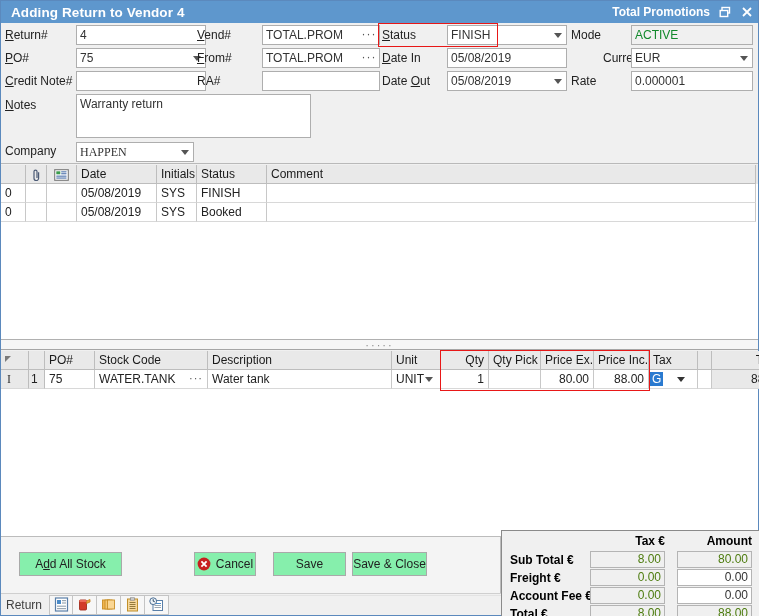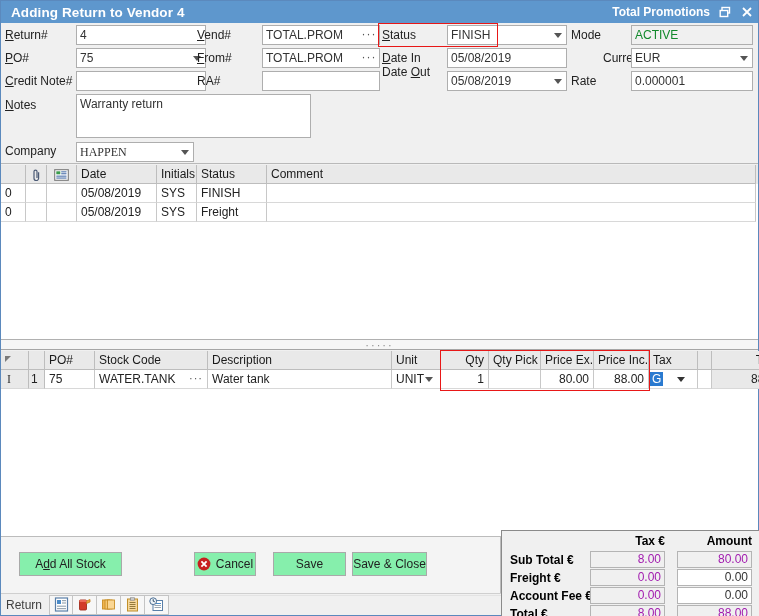--- a/index.html
+++ b/index.html
@@ -202,21 +202,21 @@
     text-align: right; white-space: nowrap;
   }
   .tot-lbl {
     position: absolute; font-weight: bold; font-size: 12px; color: #000;
     white-space: nowrap;
   }
   .tot-fld {
     position: absolute; height: 17px; width: 75px;
     border: 1px solid #b4b4b4;
     background: #f0f0f0;
-    font-size: 12px; color: #a21caf;
+    font-size: 12px; color: #4d7c0f;
     text-align: right; padding-right: 3px;
     line-height: 15px;
     overflow: hidden; white-space: nowrap;
   }
   .tot-fld.white { background: #ffffff; color: #333; }
 
   
   .taxsel {
     position: absolute; top: 1px; left: 1px;
     height: 16px; display: flex; align-items: center;
@@ -302,21 +302,21 @@
       <span class="ellip">···</span>
     </div>
     <div class="fld" style="left:261px; top:25px; width:118px; padding-right:20px;">
       <span>TOTAL.PROM</span>
       <span class="ellip">···</span>
     </div>
     <div class="fld plain" style="left:261px; top:48px; width:118px;"></div>
 
     <div class="lbl" style="left:381px; top:5px;"><u>S</u>tatus</div>
     <div class="lbl" style="left:381px; top:28px;"><u>D</u>ate In</div>
-    <div class="lbl" style="left:381px; top:42px;">Date <u>O</u>ut</div>
+    <div class="lbl" style="left:381px; top:51px;">Date <u>O</u>ut</div>
 
     <div class="fld" style="left:446px; top:2px; width:120px; padding-right:18px;">
       <span>FINISH</span>
       <span class="combo-arrow"></span>
     </div>
     <div class="fld" style="left:446px; top:25px; width:120px;">05/08/2019</div>
     <div class="fld" style="left:446px; top:48px; width:120px; padding-right:18px;">
       <span>05/08/2019</span>
       <span class="combo-arrow"></span>
     </div>
@@ -367,21 +367,21 @@
           <div class="gcell" style="left: 156px; width: 40px;">SYS</div>
           <div class="gcell" style="left: 196px; width: 70px;">FINISH</div>
           <div class="gcell" style="left: 266px; width: 489px;"></div>
         </div>
         <div class="grow body-row">
           <div class="gcell" style="left: 0px; width: 25px;">0</div>
           <div class="gcell c" style="left: 25px; width: 21px;"></div>
           <div class="gcell c" style="left: 46px; width: 30px;"></div>
           <div class="gcell" style="left: 76px; width: 80px;">05/08/2019</div>
           <div class="gcell" style="left: 156px; width: 40px;">SYS</div>
-          <div class="gcell" style="left: 196px; width: 70px;">Freight</div>
+          <div class="gcell" style="left: 196px; width: 70px;">Booked</div>
           <div class="gcell" style="left: 266px; width: 489px;"></div>
         </div>
       </div>
   </div>
 
   <div class="splitter" style="left:0; top:339px; width:757px;">
     <span class="dots">·····</span>
   </div>
 
   <div class="grid" id="lines-grid" style="left:0; top:350px; width:757px; height:185px;">

